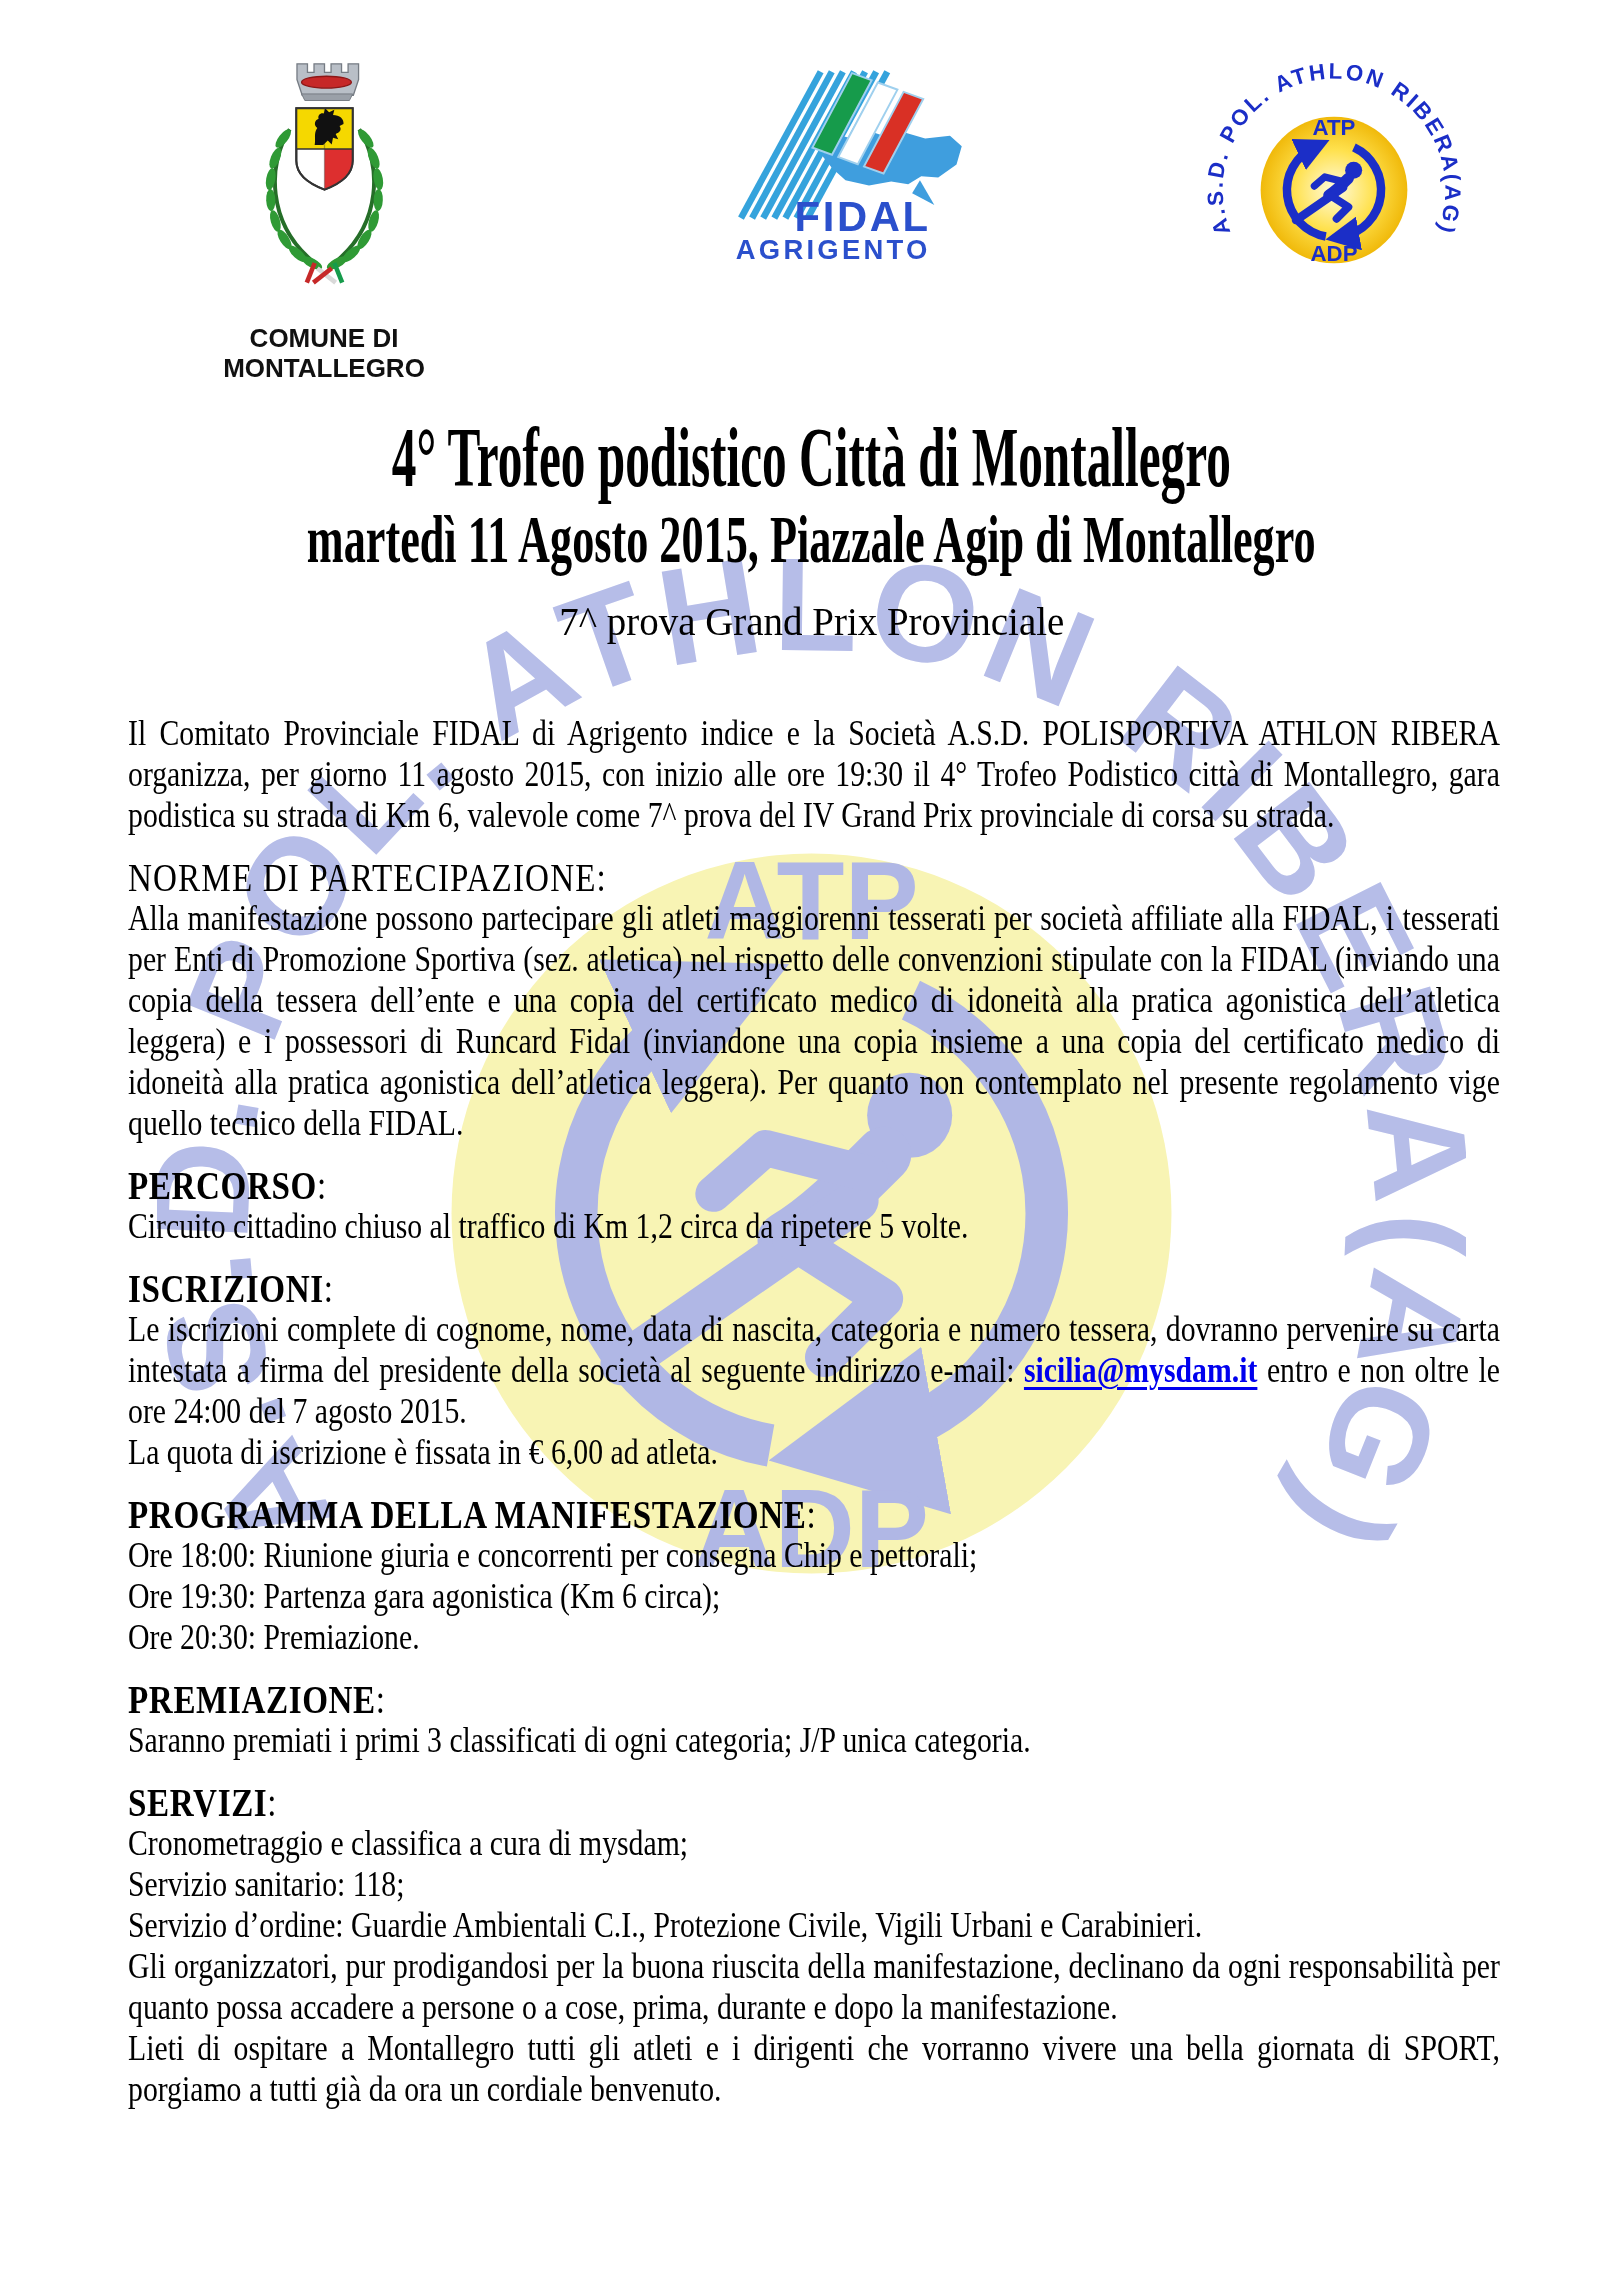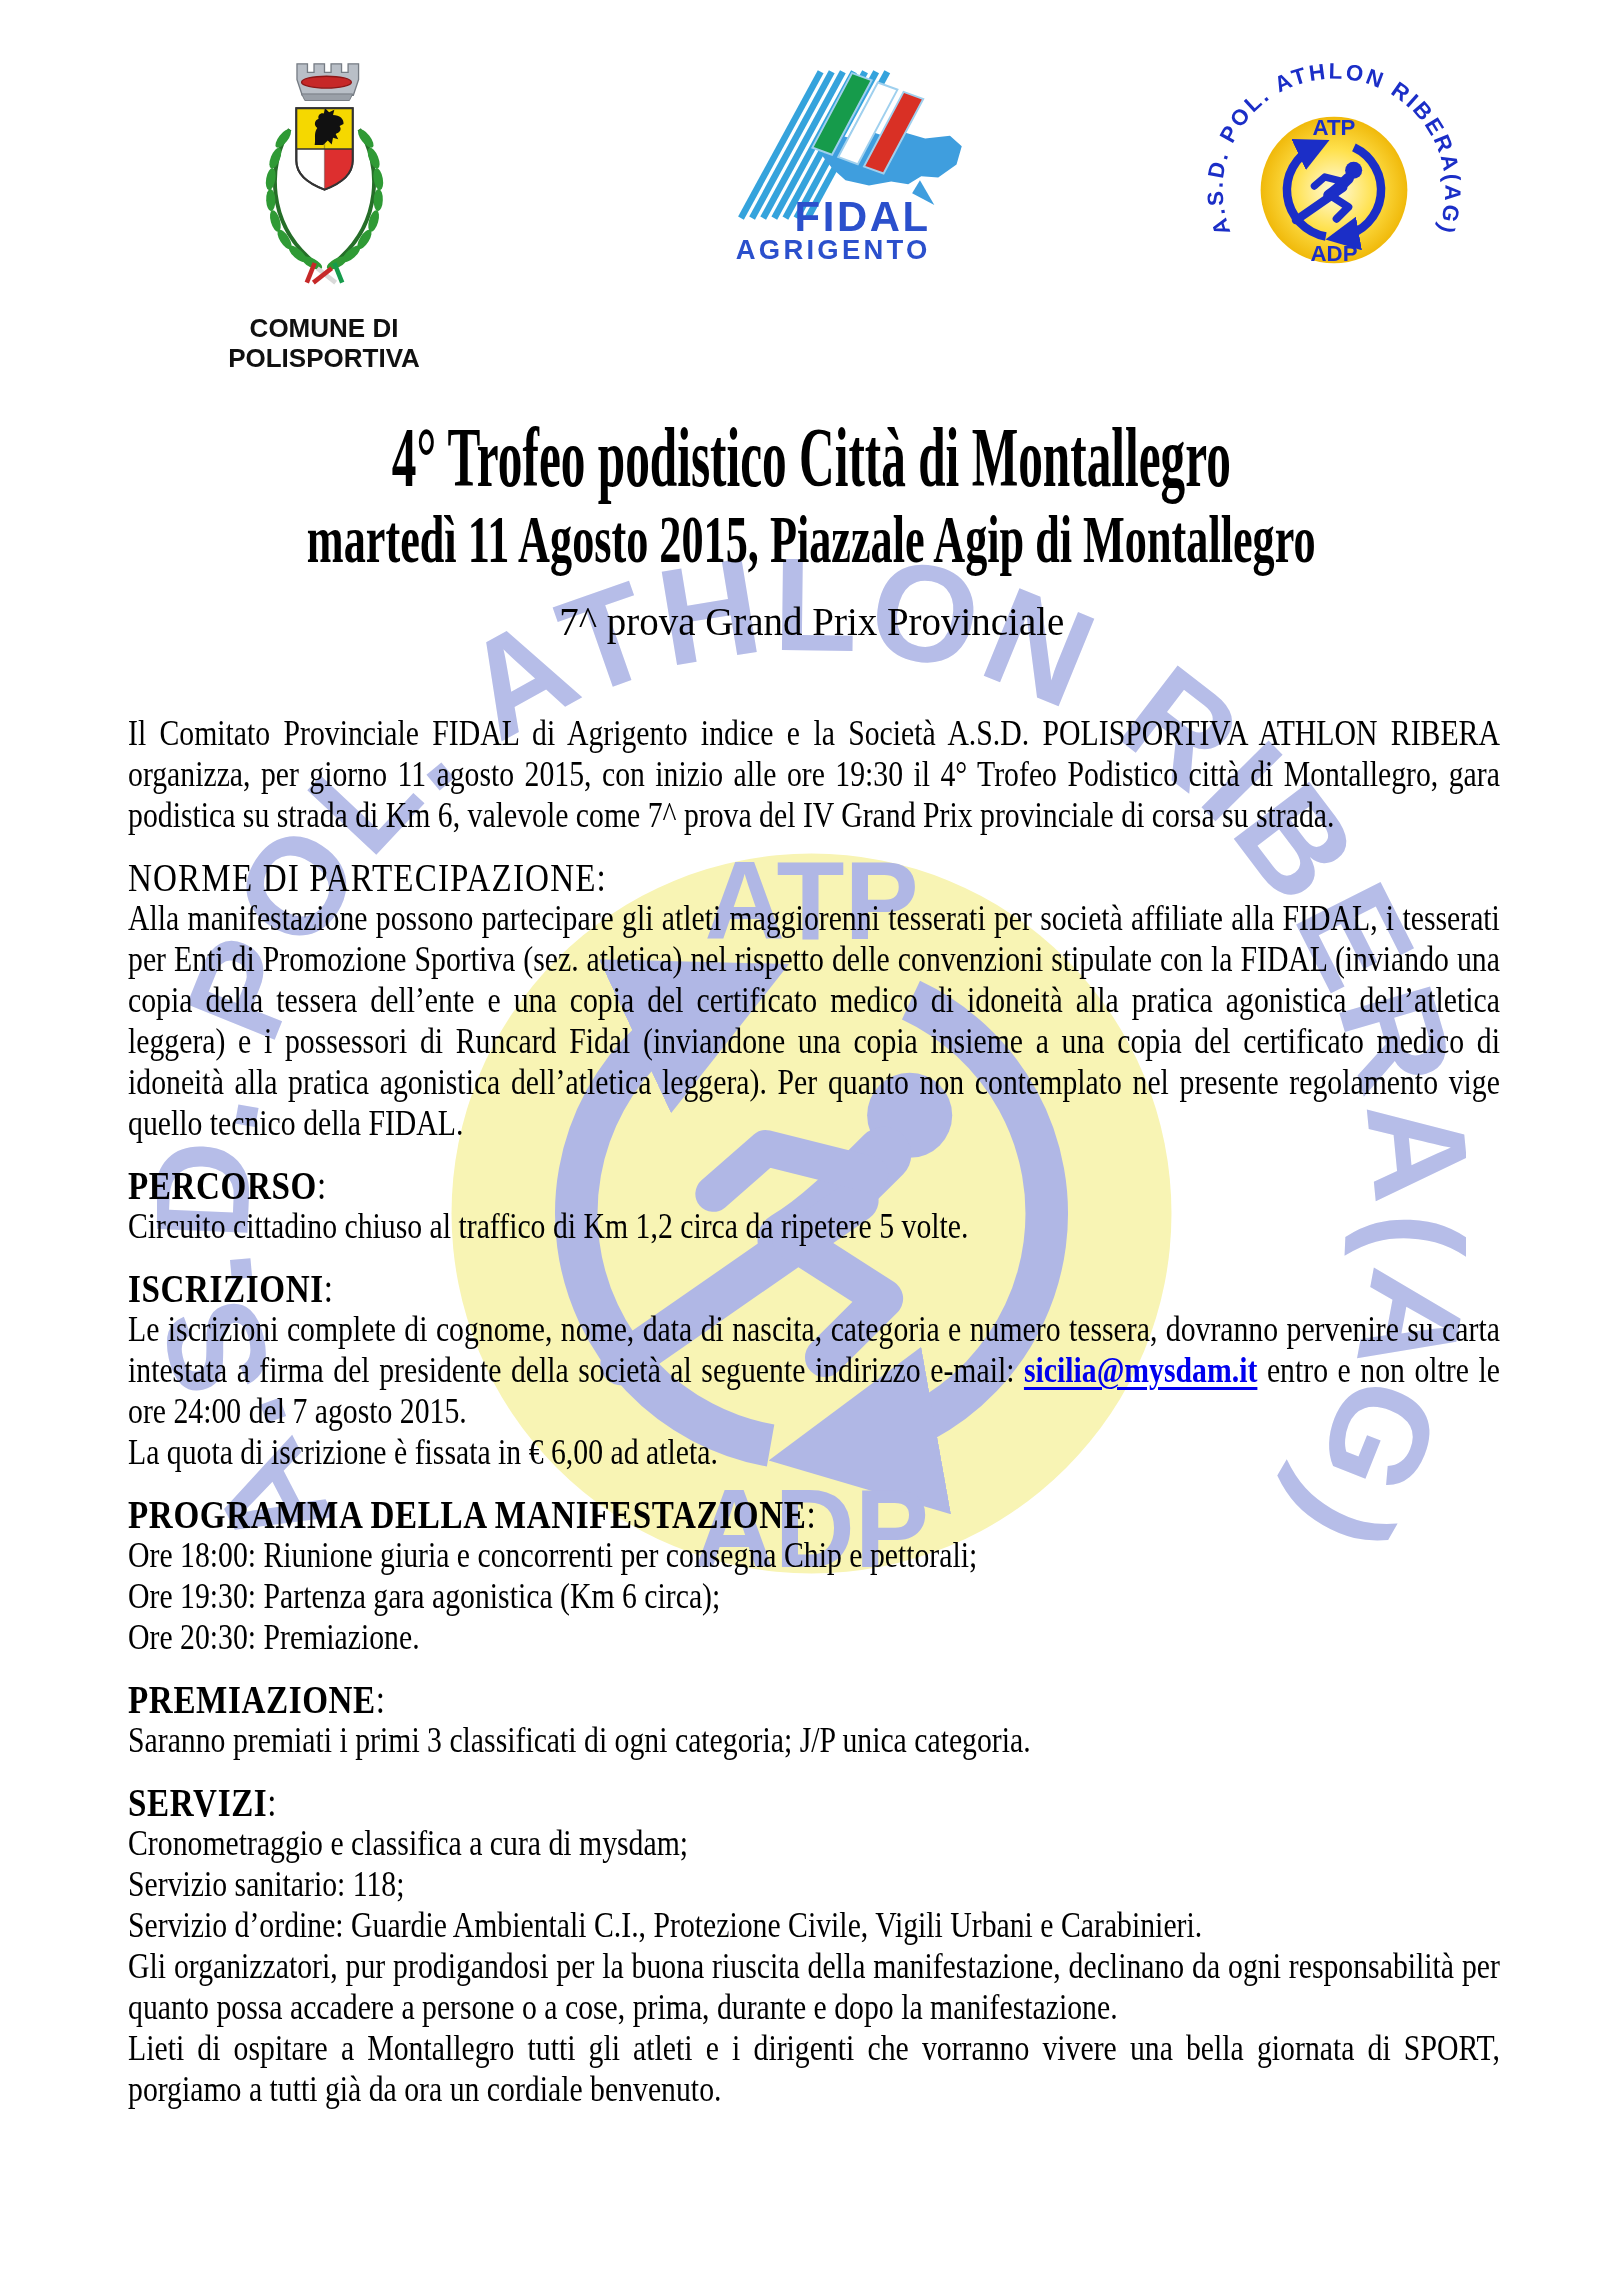--- a/index.html
+++ b/index.html
@@ -3,21 +3,21 @@
 <meta charset="utf-8">
 <style>
   html,body{margin:0;padding:0;background:#888;}
   .page{position:relative;width:1623px;height:2295px;background:#ffffff;overflow:hidden;
         font-family:"Liberation Serif", serif;color:#000;}
   
   .watermark{position:absolute;left:157px;top:559px;width:1309px;height:1309px;z-index:0;}
   
   .hdr-logos{position:absolute;left:0;top:0;width:100%;height:393px;z-index:2;}
   .logo-comune{position:absolute;left:216px;top:52px;width:216px;text-align:center;}
-  .logo-comune .caption{margin-top:10px;font-family:"Liberation Sans",sans-serif;
+  .logo-comune .caption{margin-top:20px;font-family:"Liberation Sans",sans-serif;
       font-weight:bold;font-size:26px;line-height:30px;color:#111;}
   .logo-fidal{position:absolute;left:724px;top:56px;width:258px;height:206px;}
   .logo-athlon{position:absolute;left:1203px;top:59px;width:262px;height:262px;}
   
   .titleblock{position:absolute;left:0;top:419px;width:100%;text-align:center;z-index:3;}
   .t-line{display:block;white-space:nowrap;}
   .t-line>span{display:inline-block;white-space:nowrap;transform-origin:center top;}
   .t1>span{font-size:85px;font-weight:bold;transform:scaleX(.58);line-height:77px;}
   .t2>span{font-size:73px;font-weight:bold;transform:scaleX(.77);line-height:72px;}
   .t2{margin-top:3.9px;}
@@ -118,21 +118,21 @@
 
         <g stroke-width="7" fill="none">
           <path d="M100,322 L88,352" stroke="#c62828"></path>
           <path d="M130,322 L142,352" stroke="#169b4b"></path>
           <path d="M104,330 L132,352" stroke="#d9d9d9"></path>
           <path d="M126,330 L98,352" stroke="#c62828"></path>
         </g>
       </svg>
       <div class="caption">
         <div>COMUNE DI</div>
-        <div>POLISPORTIVA</div>
+        <div>MONTALLEGRO</div>
       </div>
     </div>
 
     <div class="logo-fidal">
       <svg width="258" height="206" viewBox="0 0 395 315">
         <g stroke="#35a3dc" stroke-width="10">
           <line x1="26" y1="248" x2="148" y2="24"></line>
           <line x1="43" y1="248" x2="165" y2="24"></line>
           <line x1="60" y1="248" x2="182" y2="24"></line>
           <line x1="77" y1="248" x2="199" y2="24"></line>

